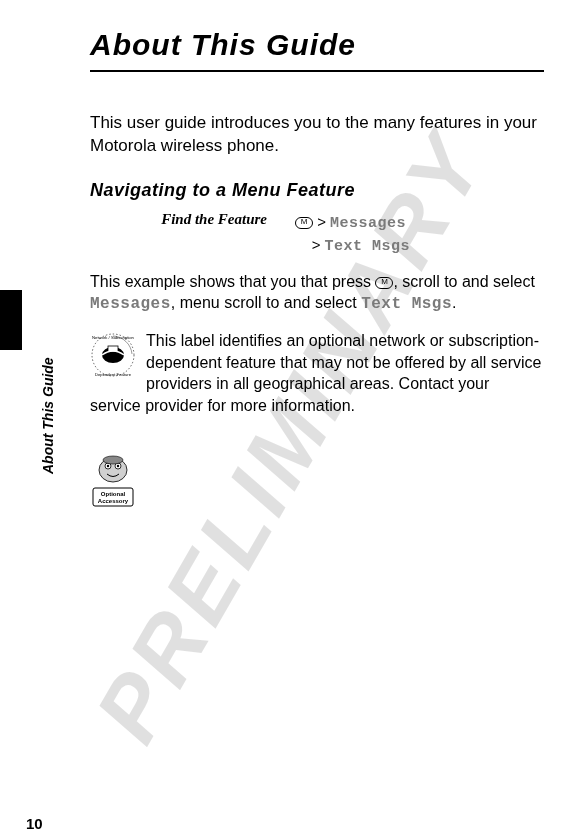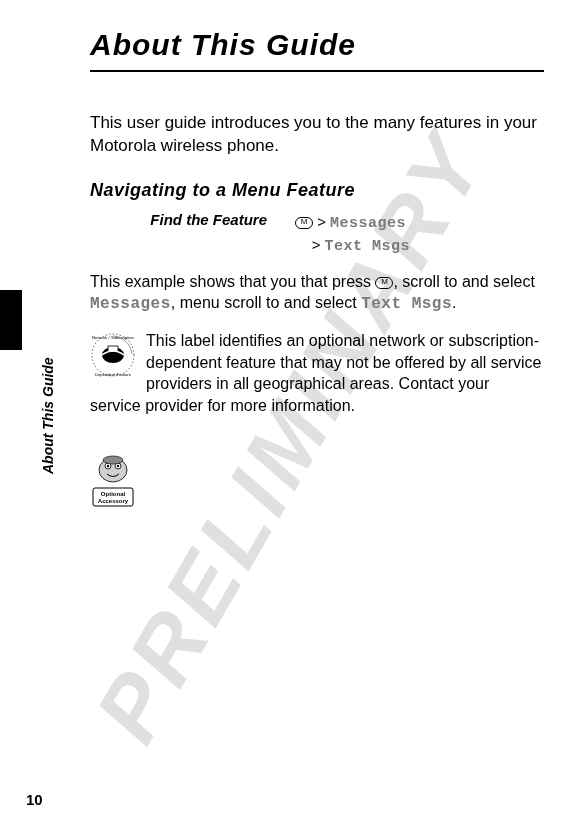--- a/index.html
+++ b/index.html
@@ -63,21 +63,21 @@
       display: flex;
       margin-bottom: 14px;
       font-size: 15px;
     }
     .feature-label {
       font-weight: 900;
       font-style: italic;
       width: 205px;
       text-align: right;
       padding-right: 28px;
-      font-family: Liberation Sans, sans-serif;
+      font-family: Liberation Serif, serif;
     }
     .feature-value {
       flex: 1;
       line-height: 1.4;
     }
     .menu-key {
       display: inline-flex;
       align-items: center;
       justify-content: center;
       width: 18px;
@@ -122,21 +122,21 @@
       transform-origin: left top;
       font-weight: 900;
       font-style: italic;
       font-size: 14px;
       white-space: nowrap;
       font-family: "Arial Black", Arial, sans-serif;
     }
     .page-num {
       position: absolute;
       left: 26px;
-      bottom: 32px;
+      bottom: 8px;
       font-weight: bold;
       font-size: 15px;
     }
     .gt { font-weight: normal; }
   </style>
 </head>
 <body>
 
 <div class="watermark">PRELIMINARY</div>
 

